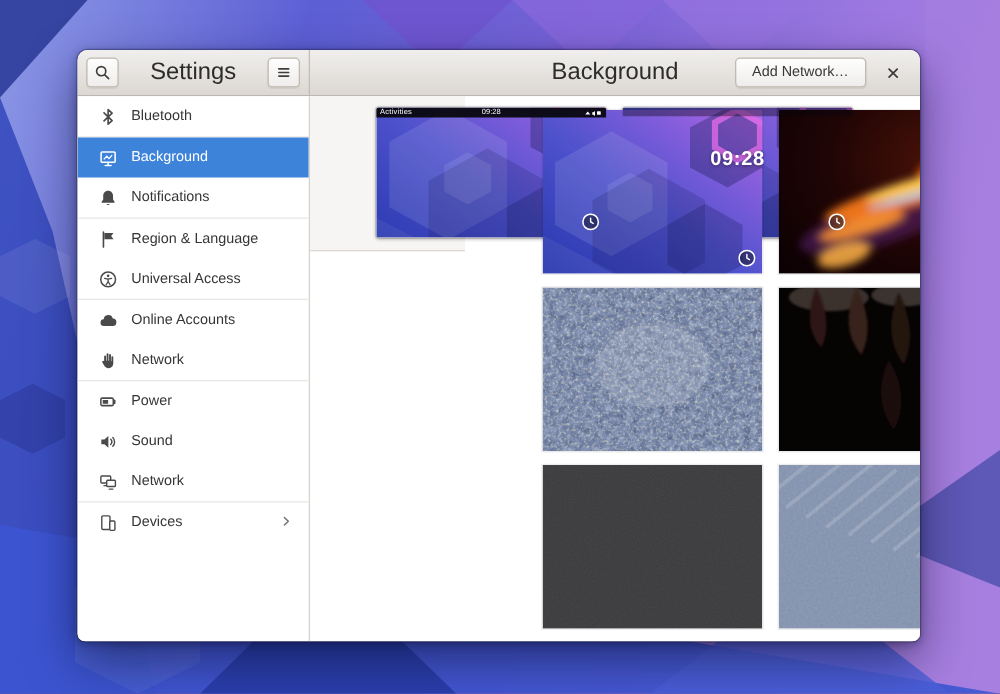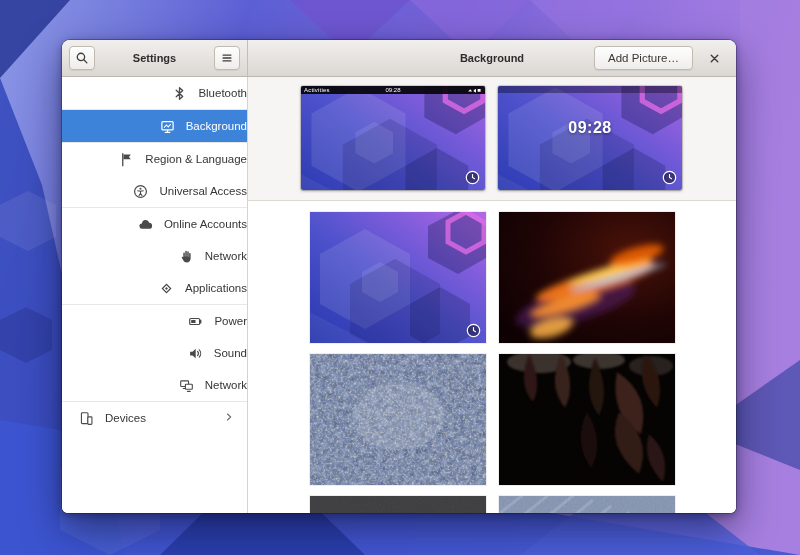--- a/index.html
+++ b/index.html
@@ -13,43 +13,43 @@
     box-shadow:0 16px 38px rgba(8,10,40,.5),0 2px 8px rgba(8,10,40,.35),0 0 0 1px rgba(20,20,40,.30);}
   .titlebar{height:37px;flex:0 0 37px;display:flex;background:linear-gradient(#f1efed,#dbd7d2);
     border-bottom:1px solid #bcb6ae;box-sizing:border-box;}
   .tb-left{width:186px;flex:0 0 186px;display:flex;align-items:center;gap:4px;padding:0 7px;
     border-right:1px solid #c3bdb5;box-sizing:border-box;}
   .tb-right{flex:1;display:flex;align-items:center;padding:0 9px;position:relative;}
   .tb-btn{height:24px;min-width:26px;border:1px solid #c1bab1;border-radius:4px;
     background:linear-gradient(#fefefe,#efedeb);display:flex;align-items:center;justify-content:center;
     box-shadow:0 1px 1px rgba(0,0,0,.07);color:#403e3b;padding:0;}
   .tb-btn svg{width:14px;height:14px;display:block;}
-  .tb-title{font-size:11px;font-weight:700;color:#2c2c2c;}
+  .tb-title{font-size:19px;font-weight:400;color:#2c2c2c;}
   .tb-left .tb-title{flex:1;text-align:center;}
   .tb-right .tb-title{position:absolute;left:0;right:0;text-align:center;z-index:1;}
   .add-btn{font-size:11.5px;padding:0 13px;margin-left:auto;z-index:2;color:#3a3834;white-space:nowrap;}
   .close-btn{border:none;background:transparent;box-shadow:none;margin-left:8px;z-index:2;color:#3a3a3a;}
   .close-btn svg{width:13px;height:13px;}
 
   .winbody{flex:1;display:flex;min-height:0;}
 
   
   .sidebar{width:186px;flex:0 0 186px;background:#fff;border-right:1px solid #d6d2cc;
     box-sizing:border-box;overflow:hidden;}
   .side-item{height:32px;display:flex;align-items:center;gap:11px;padding-left:17px;
-    font-size:11.5px;color:#363636;cursor:default;justify-content:flex-end;}
+    font-size:11.5px;color:#363636;cursor:default;}
   .side-item svg{width:15px;height:15px;flex:0 0 15px;color:#4a4a4a;}
   .side-item.selected{background:#3d83da;color:#fff;}
   .side-item.selected svg{color:#fff;}
   .side-sep{height:1px;background:#e9e7e4;}
   .side-chevron{margin-left:auto;margin-right:12px;}
   .side-chevron svg{width:12px;height:12px;color:#6b6b6b;}
 
   
-  .content{flex:1;display:flex;flex-direction:column;background:#fff;min-width:0;}
+  .content{flex:1;display:flex;flex-direction:row;background:#fff;min-width:0;}
   .previews{height:124px;flex:0 0 124px;background:#f6f5f3;border-bottom:1px solid #dcd8d2;
     position:relative;box-sizing:border-box;}
   .preview{position:absolute;top:9px;width:184px;height:104px;overflow:hidden;border-radius:2px;
     box-shadow:0 1px 3px rgba(0,0,0,.35),0 0 0 1px rgba(0,0,0,.12);}
   .preview-desktop{left:53px;}
   .preview-lock{left:250px;}
   .preview svg.wp,.wall svg.wp{position:absolute;inset:0;width:100%;height:100%;display:block;}
   .mini-topbar{position:absolute;top:0;left:0;right:0;height:8px;background:rgba(6,6,10,.93);
     display:flex;align-items:center;padding:0 3px;color:#fff;z-index:2;}
   .mini-activities{font-size:6px;line-height:8px;letter-spacing:.2px;}
@@ -108,21 +108,21 @@
         </button>
         <div class="tb-title">Settings</div>
         <button class="tb-btn">
           <svg viewBox="0 0 16 16" fill="none" stroke="currentColor" stroke-width="1.5" stroke-linecap="round">
             <path d="M3.5 4.7 h9 M3.5 8 h9 M3.5 11.3 h9"></path>
           </svg>
         </button>
       </div>
       <div class="tb-right">
         <div class="tb-title">Background</div>
-        <button class="tb-btn add-btn">Add Picture…</button>
+        <button class="tb-btn add-btn">Add Network…</button>
         <button class="tb-btn close-btn">
           <svg viewBox="0 0 16 16" fill="none" stroke="currentColor" stroke-width="1.7" stroke-linecap="round">
             <path d="M4 4 L12 12 M12 4 L4 12"></path>
           </svg>
         </button>
       </div>
     </div>
 
     <div class="winbody">
 
@@ -136,20 +136,27 @@
           <div class="side-sep"></div>
           <div class="side-item selected">
             <svg viewBox="0 0 16 16" fill="none" stroke="currentColor" stroke-width="1.3">
               <rect x="2" y="2.8" width="12" height="8.8" rx="1"></rect>
               <path d="M5.5 14.2 h5" stroke-linecap="round"></path>
               <path d="M8 11.6 v2.4"></path>
               <path d="M4.3 9.1 l2.5-2.7 2 2 2.6-3" stroke-width="1.1"></path>
             </svg>
             <span>Background</span>
           </div>
+          <div class="side-item">
+            <svg viewBox="0 0 16 16" fill="currentColor">
+              <path d="M8 1.6c2.5 0 4.2 1.9 4.2 4.4v3.2l1.3 1.9c.2.4 0 .9-.5.9H3c-.5 0-.7-.5-.5-.9l1.3-1.9V6C3.8 3.5 5.5 1.6 8 1.6z"></path>
+              <path d="M6.6 13a1.5 1.5 0 0 0 2.8 0z"></path>
+            </svg>
+            <span>Notifications</span>
+          </div>
           <div class="side-sep"></div>
           <div class="side-item">
             <svg viewBox="0 0 16 16">
               <path d="M4 1.8 V14.6" stroke="currentColor" stroke-width="1.4" stroke-linecap="round"></path>
               <path d="M4.8 2.6 H12.6 L10.6 5.2 L12.6 7.8 H4.8 Z" fill="currentColor"></path>
             </svg>
             <span>Region &amp; Language</span>
           </div>
           <div class="side-item">
             <svg viewBox="0 0 16 16" fill="none" stroke="currentColor">
@@ -164,27 +171,20 @@
             <svg viewBox="0 0 16 16" fill="currentColor">
               <path d="M4.6 12.6a2.9 2.9 0 0 1-.4-5.8 4 4 0 0 1 7.8-.7 2.7 2.7 0 0 1-.4 6.5z"></path>
             </svg>
             <span>Online Accounts</span>
           </div>
           <div class="side-item">
             <svg viewBox="0 0 16 16" fill="currentColor">
               <path d="M4.6 8.6 V4.4 a.8.8 0 0 1 1.6 0 V8 h.5 V2.6 a.8.8 0 0 1 1.6 0 V8 h.5 V3.2 a.8.8 0 0 1 1.6 0 V8.6 h.4 V5 a.8.8 0 0 1 1.6 0 v5.2 c0 2.4-1.7 4.2-4 4.2-1.9 0-3-.8-3.9-2.4 L3 9.4 a.9.9 0 0 1 1.5-.9 z"></path>
             </svg>
             <span>Network</span>
-          </div>
-          <div class="side-item">
-            <svg viewBox="0 0 16 16" fill="none" stroke="currentColor" stroke-width="1.3">
-              <rect x="4.9" y="4.9" width="6.2" height="6.2" transform="rotate(45 8 8)"></rect>
-              <rect x="6.9" y="6.9" width="2.2" height="2.2" transform="rotate(45 8 8)" fill="currentColor" stroke="none"></rect>
-            </svg>
-            <span>Applications</span>
           </div>
           <div class="side-sep"></div>
           <div class="side-item">
             <svg viewBox="0 0 16 16" fill="none" stroke="currentColor" stroke-width="1.3">
               <rect x="1.8" y="4.8" width="10.6" height="6.4" rx="1.2"></rect>
               <path d="M13.4 6.8 v2.4" stroke-width="1.8" stroke-linecap="round"></path>
               <rect x="3.4" y="6.4" width="4.6" height="3.2" fill="currentColor" stroke="none"></rect>
             </svg>
             <span>Power</span>
           </div>

